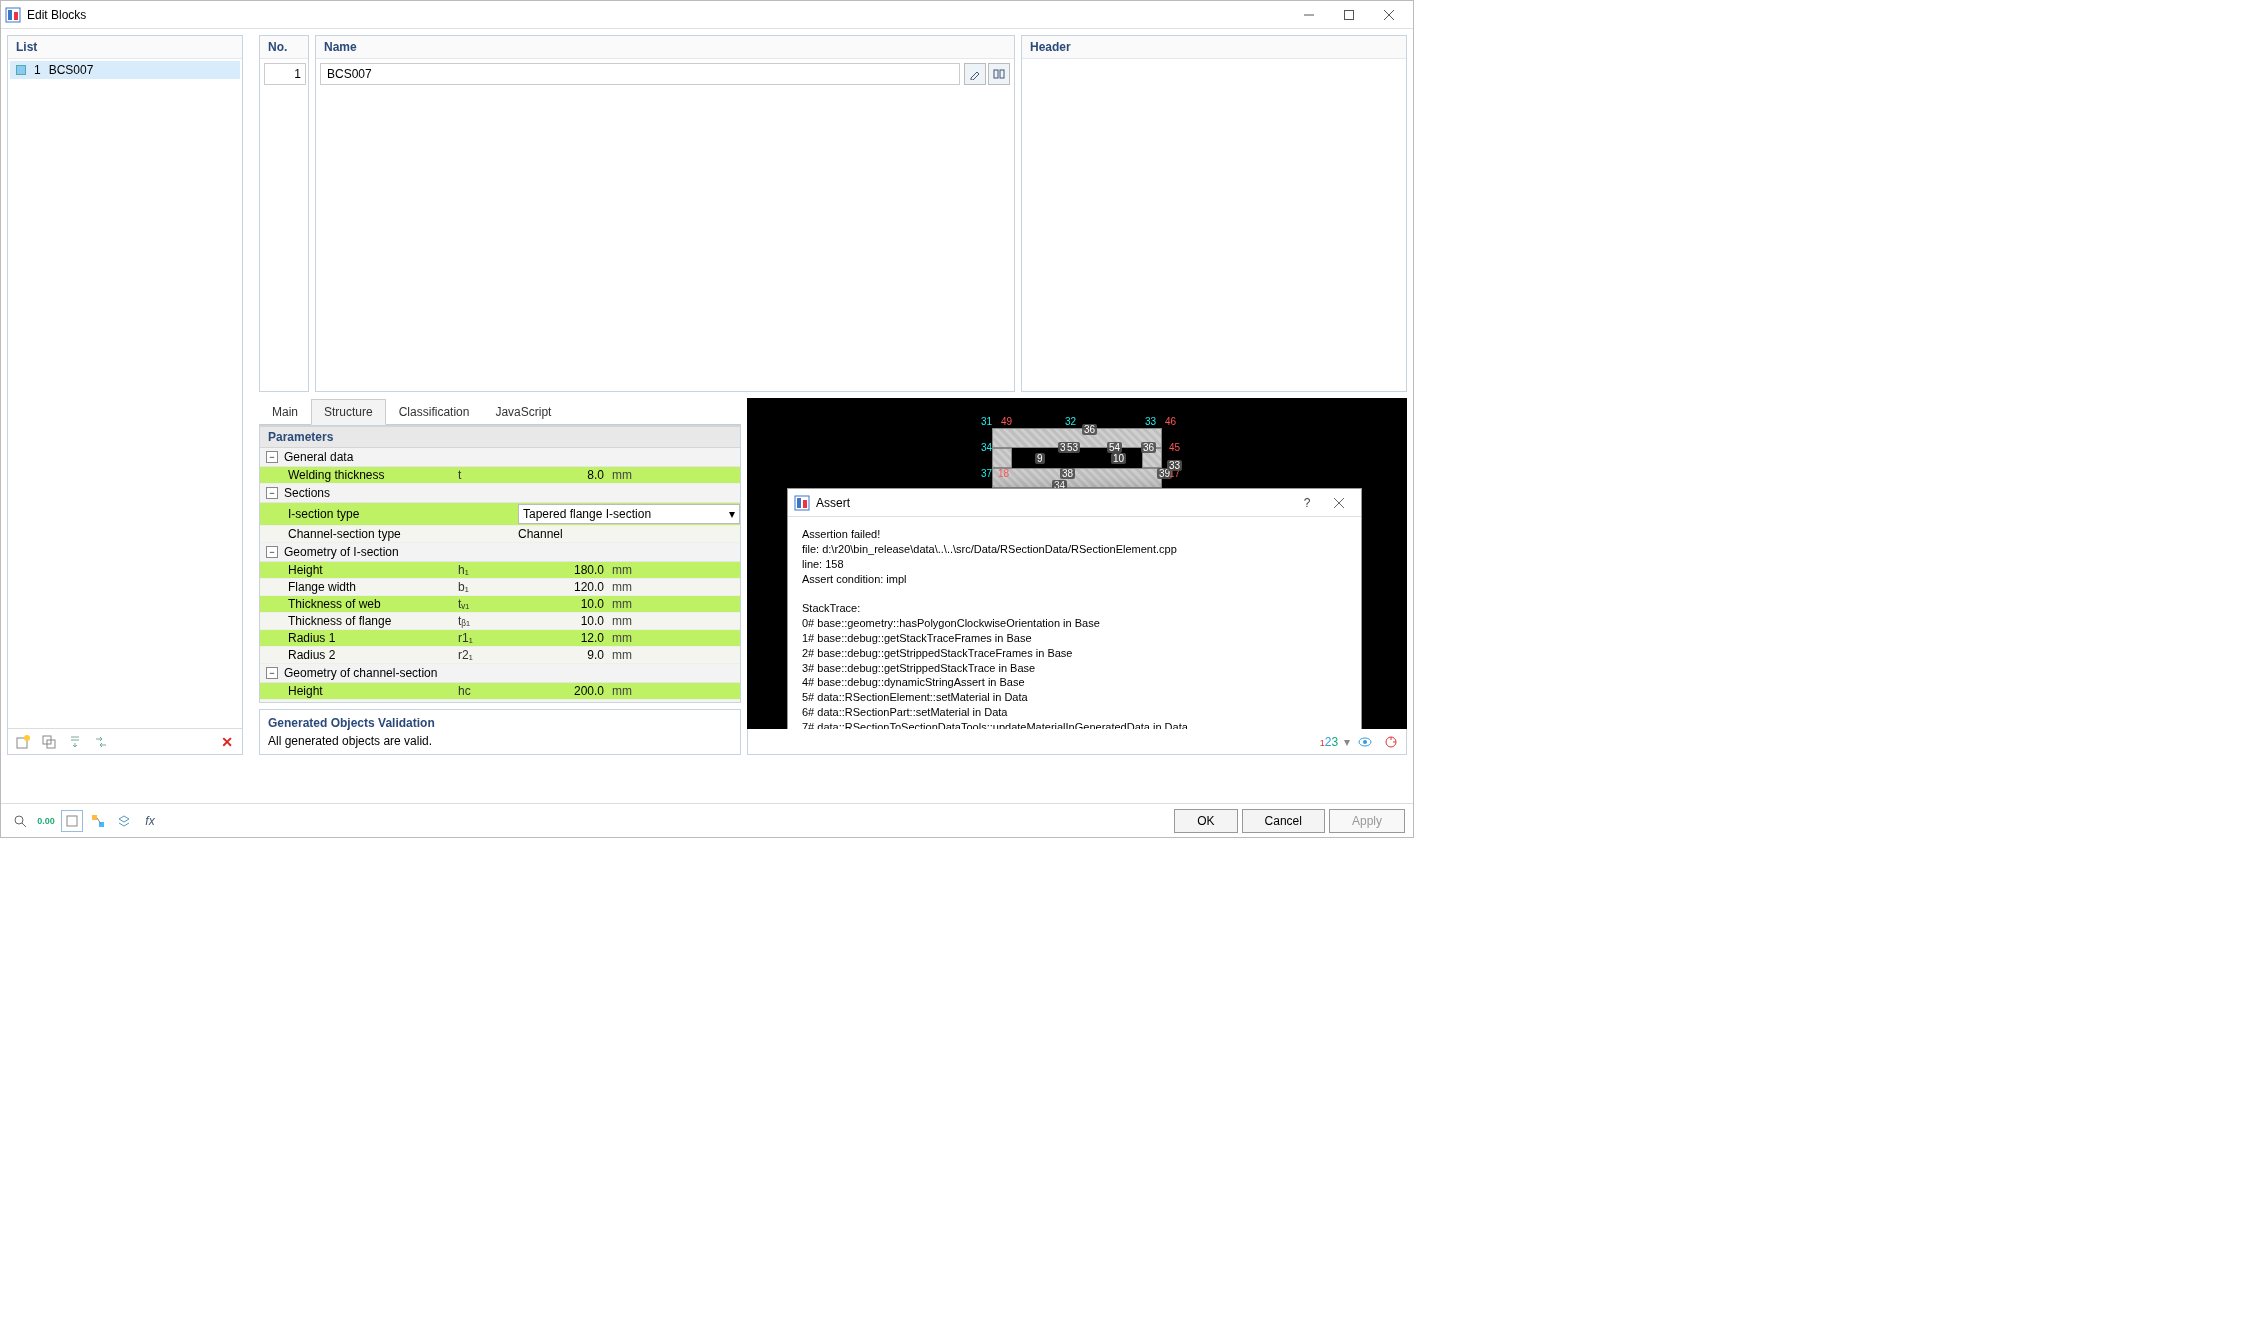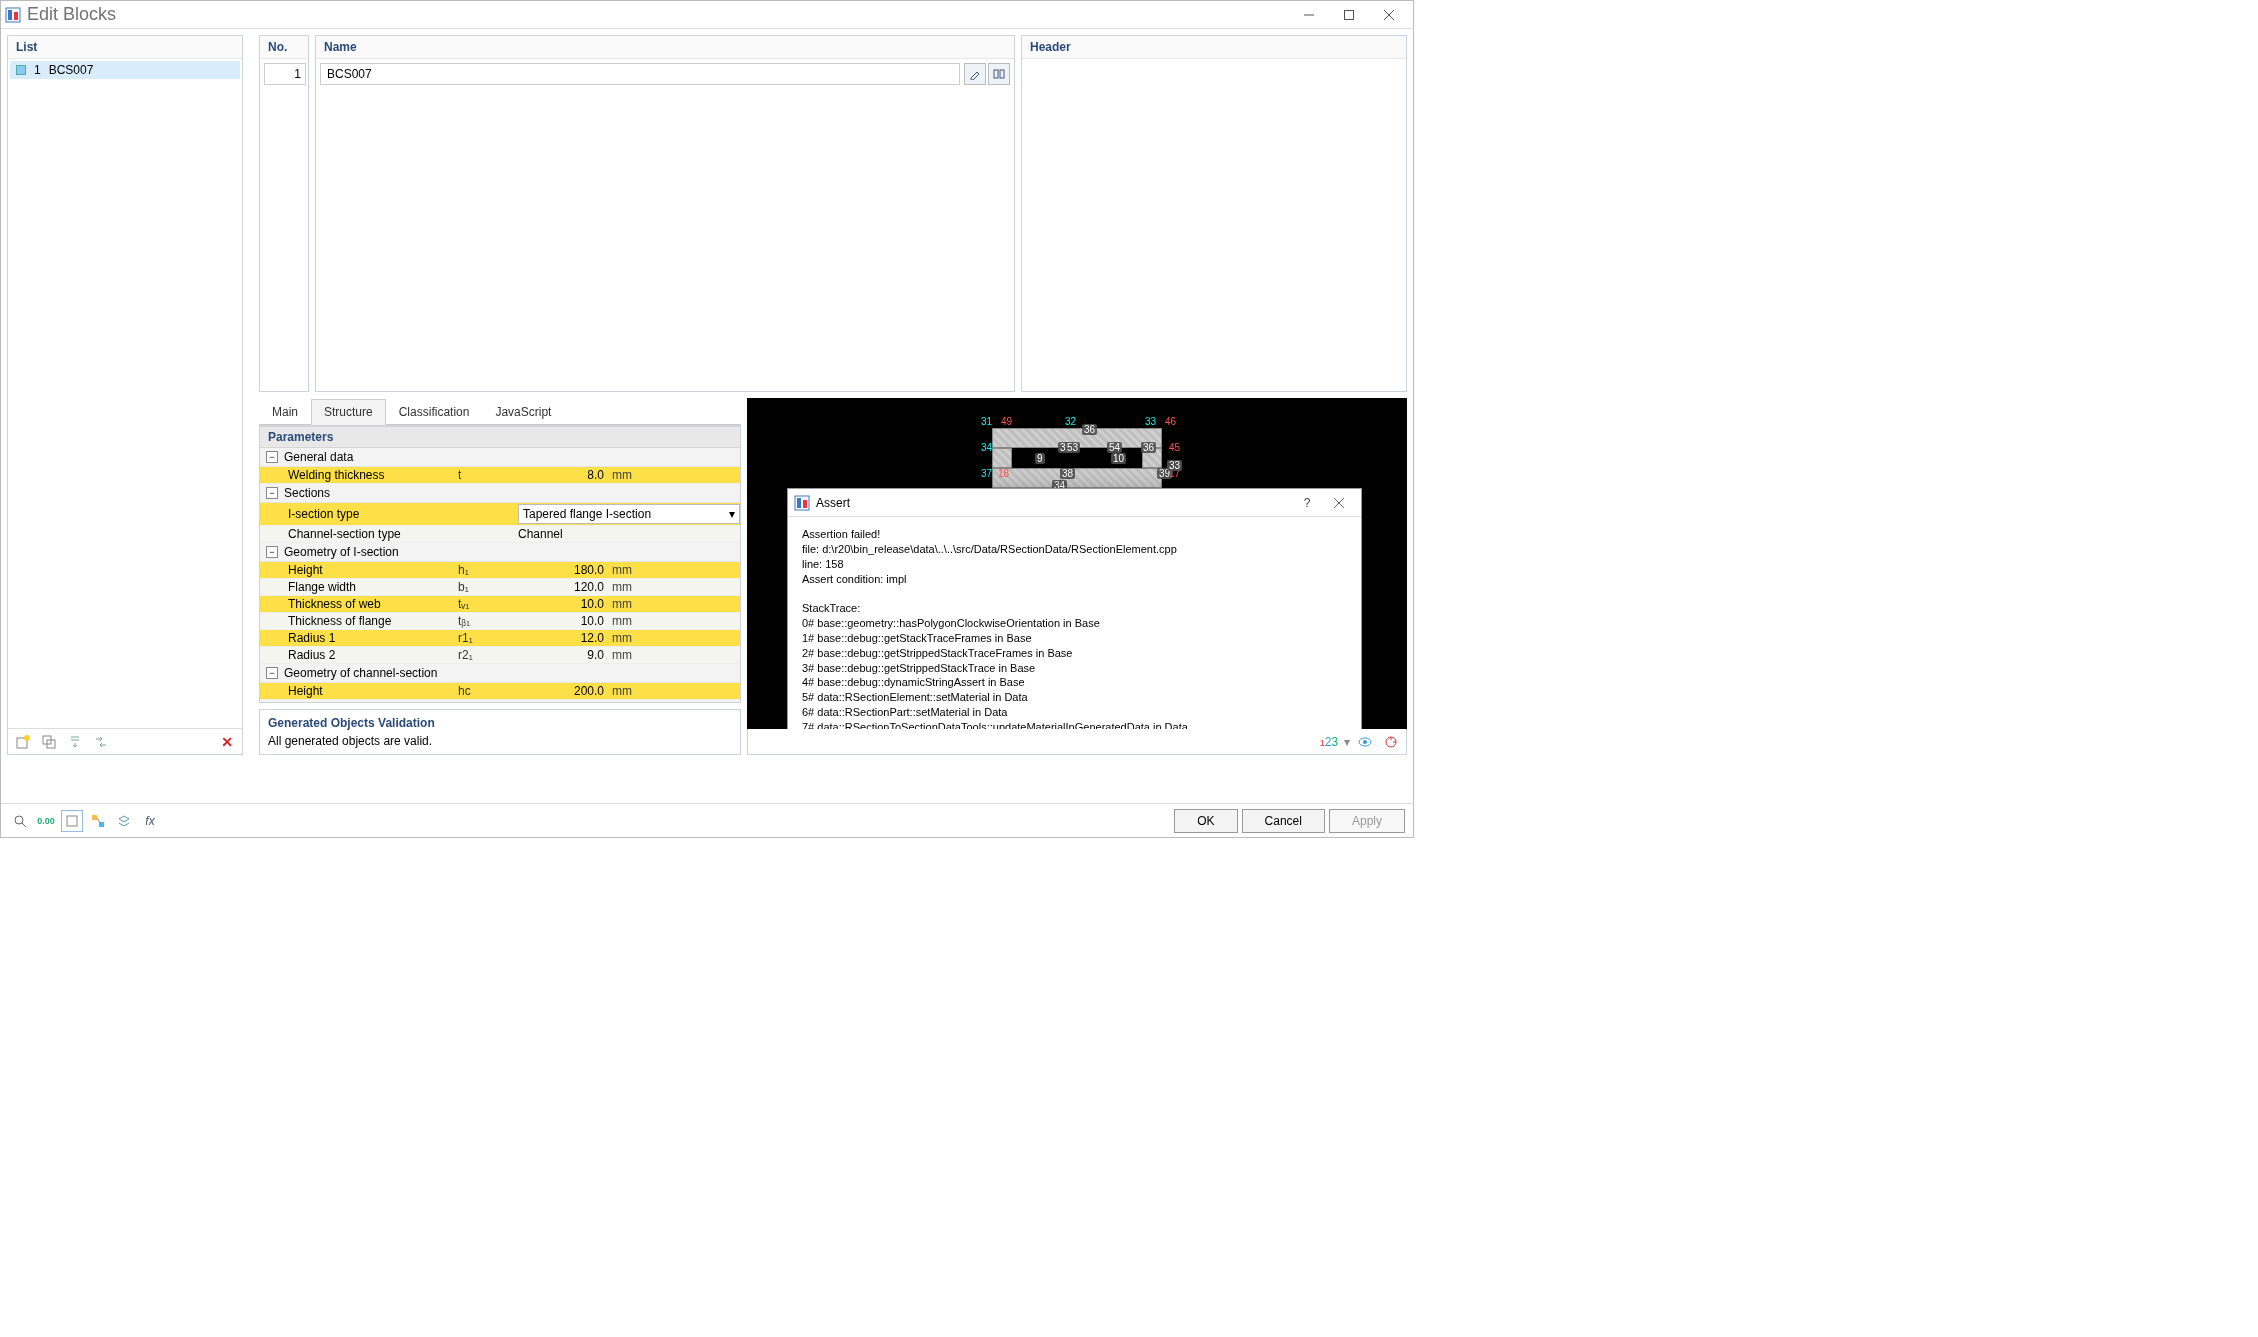--- a/index.html
+++ b/index.html
@@ -3,21 +3,21 @@
 <meta charset="utf-8">
 <style>
 * { box-sizing: border-box; margin: 0; padding: 0; font-family: "Segoe UI", Tahoma, sans-serif; font-size: 12px; }
 body { background: #fff; color: #000; user-select: none; }
 
 .window { width: 1414px; height: 838px; border: 1px solid #bbb; background: #fff; display: flex; flex-direction: column; }
 
 
 .titlebar { height: 28px; background: #fff; border-bottom: 1px solid #e0e0e0; display: flex; align-items: center; padding: 0 4px; }
 .titlebar .icon { width: 16px; height: 16px; margin-right: 6px; display: flex; align-items: center; justify-content: center; }
-.titlebar .title { color: #737373; font-size: 18px; }
+.titlebar .title { color: #000000; font-size: 12px; }
 .titlebar .winbtns { margin-left: auto; display: flex; }
 .titlebar .winbtn { width: 40px; height: 28px; display: flex; align-items: center; justify-content: center; color: #555; cursor: pointer; }
 
 
 .content { flex: 1; display: flex; flex-direction: column; padding: 6px; gap: 6px; overflow: hidden; }
 .row { display: flex; gap: 16px; }
 
 
 .panel { border: 1px solid #c8d4e0; background: #fff; }
 .panel-header { background: #fafafa; color: #2b4a7a; padding: 4px 8px; font-weight: 600; border-bottom: 1px solid #e4e8ee; }
@@ -50,21 +50,21 @@
 
 .tabs { display: flex; border-bottom: 1px solid #ccc; background: #fff; }
 .tab { padding: 5px 12px; cursor: pointer; color: #333; border: 1px solid transparent; border-bottom: none; position: relative; top: 1px; }
 .tab.active { background: #f3f3f3; border-color: #ccc; border-bottom: 1px solid #f3f3f3; }
 
 
 .param-scroll { flex: 1; border: 1px solid #c8d4e0; overflow: auto; background: #fff; }
 .grp-head { background: #e8e8e8; color: #2b4a7a; font-weight: 600; padding: 3px 8px; border-top: 1px solid #d5d5d5; border-bottom: 1px solid #d5d5d5; }
 .subgrp { display: flex; align-items: center; background: #f3f3f3; padding: 2px 6px; border-bottom: 1px solid #e5e5e5; }
 .collapse { width: 12px; height: 12px; border: 1px solid #888; margin-right: 6px; display: flex; align-items: center; justify-content: center; font-size: 9px; line-height: 1; cursor: pointer; background: #fff; }
-.prow { display: flex; align-items: center; padding: 1px 0 1px 28px; border-bottom: 1px solid #eee; background: #fde047; }
+.prow { display: flex; align-items: center; padding: 1px 0 1px 28px; border-bottom: 1px solid #eee; background: #bef264; }
 .prow.alt { background: #f5f5ef; }
 .prow .label { flex: 0 0 170px; }
 .prow .sym { flex: 0 0 60px; color: #333; }
 .prow .val { flex: 0 0 90px; text-align: right; padding-right: 4px; }
 .prow .unit { flex: 0 0 40px; padding-left: 4px; color: #444; }
 .prow .wide { flex: 1; display: flex; align-items: center; gap: 4px; }
 .select-box { flex: 1; border: 1px solid #bbb; height: 20px; padding: 0 4px; display: flex; align-items: center; justify-content: space-between; background: #fff; cursor: pointer; }
 
 .validation-panel { border: 1px solid #c8d4e0; margin-top: 6px; padding: 6px 8px; }
 .validation-panel .vhead { color: #2b4a7a; font-weight: 600; margin-bottom: 4px; }

